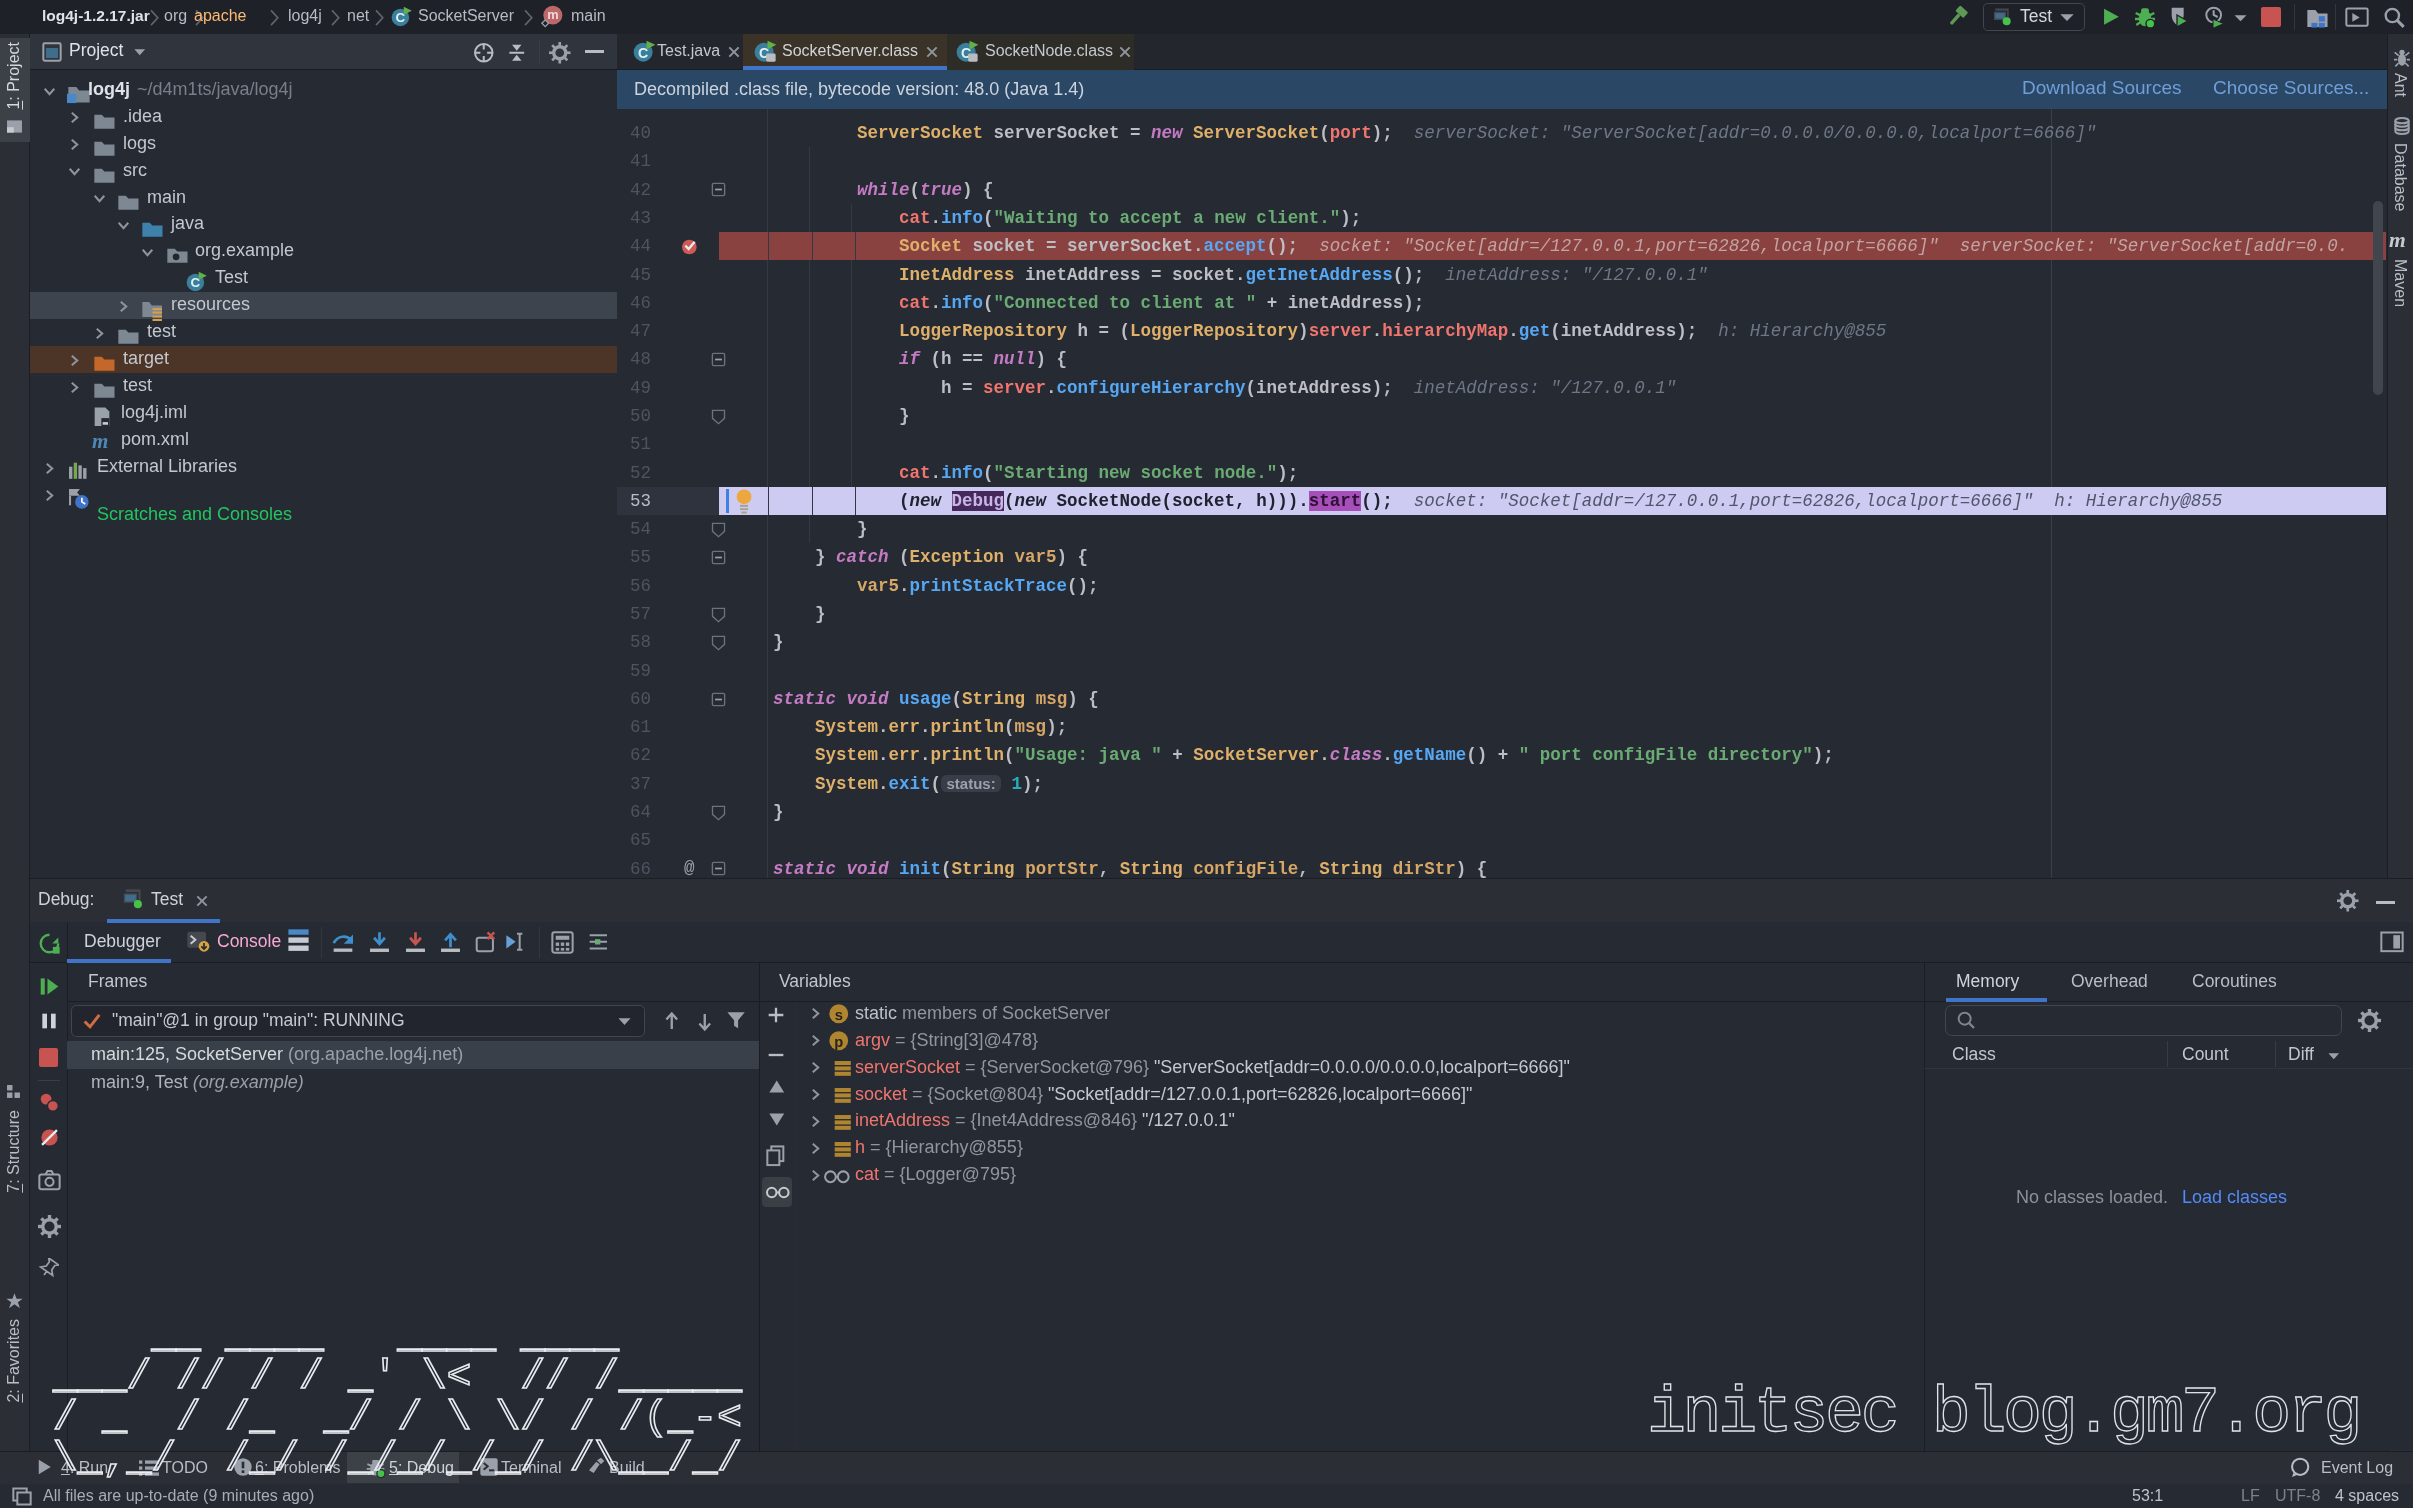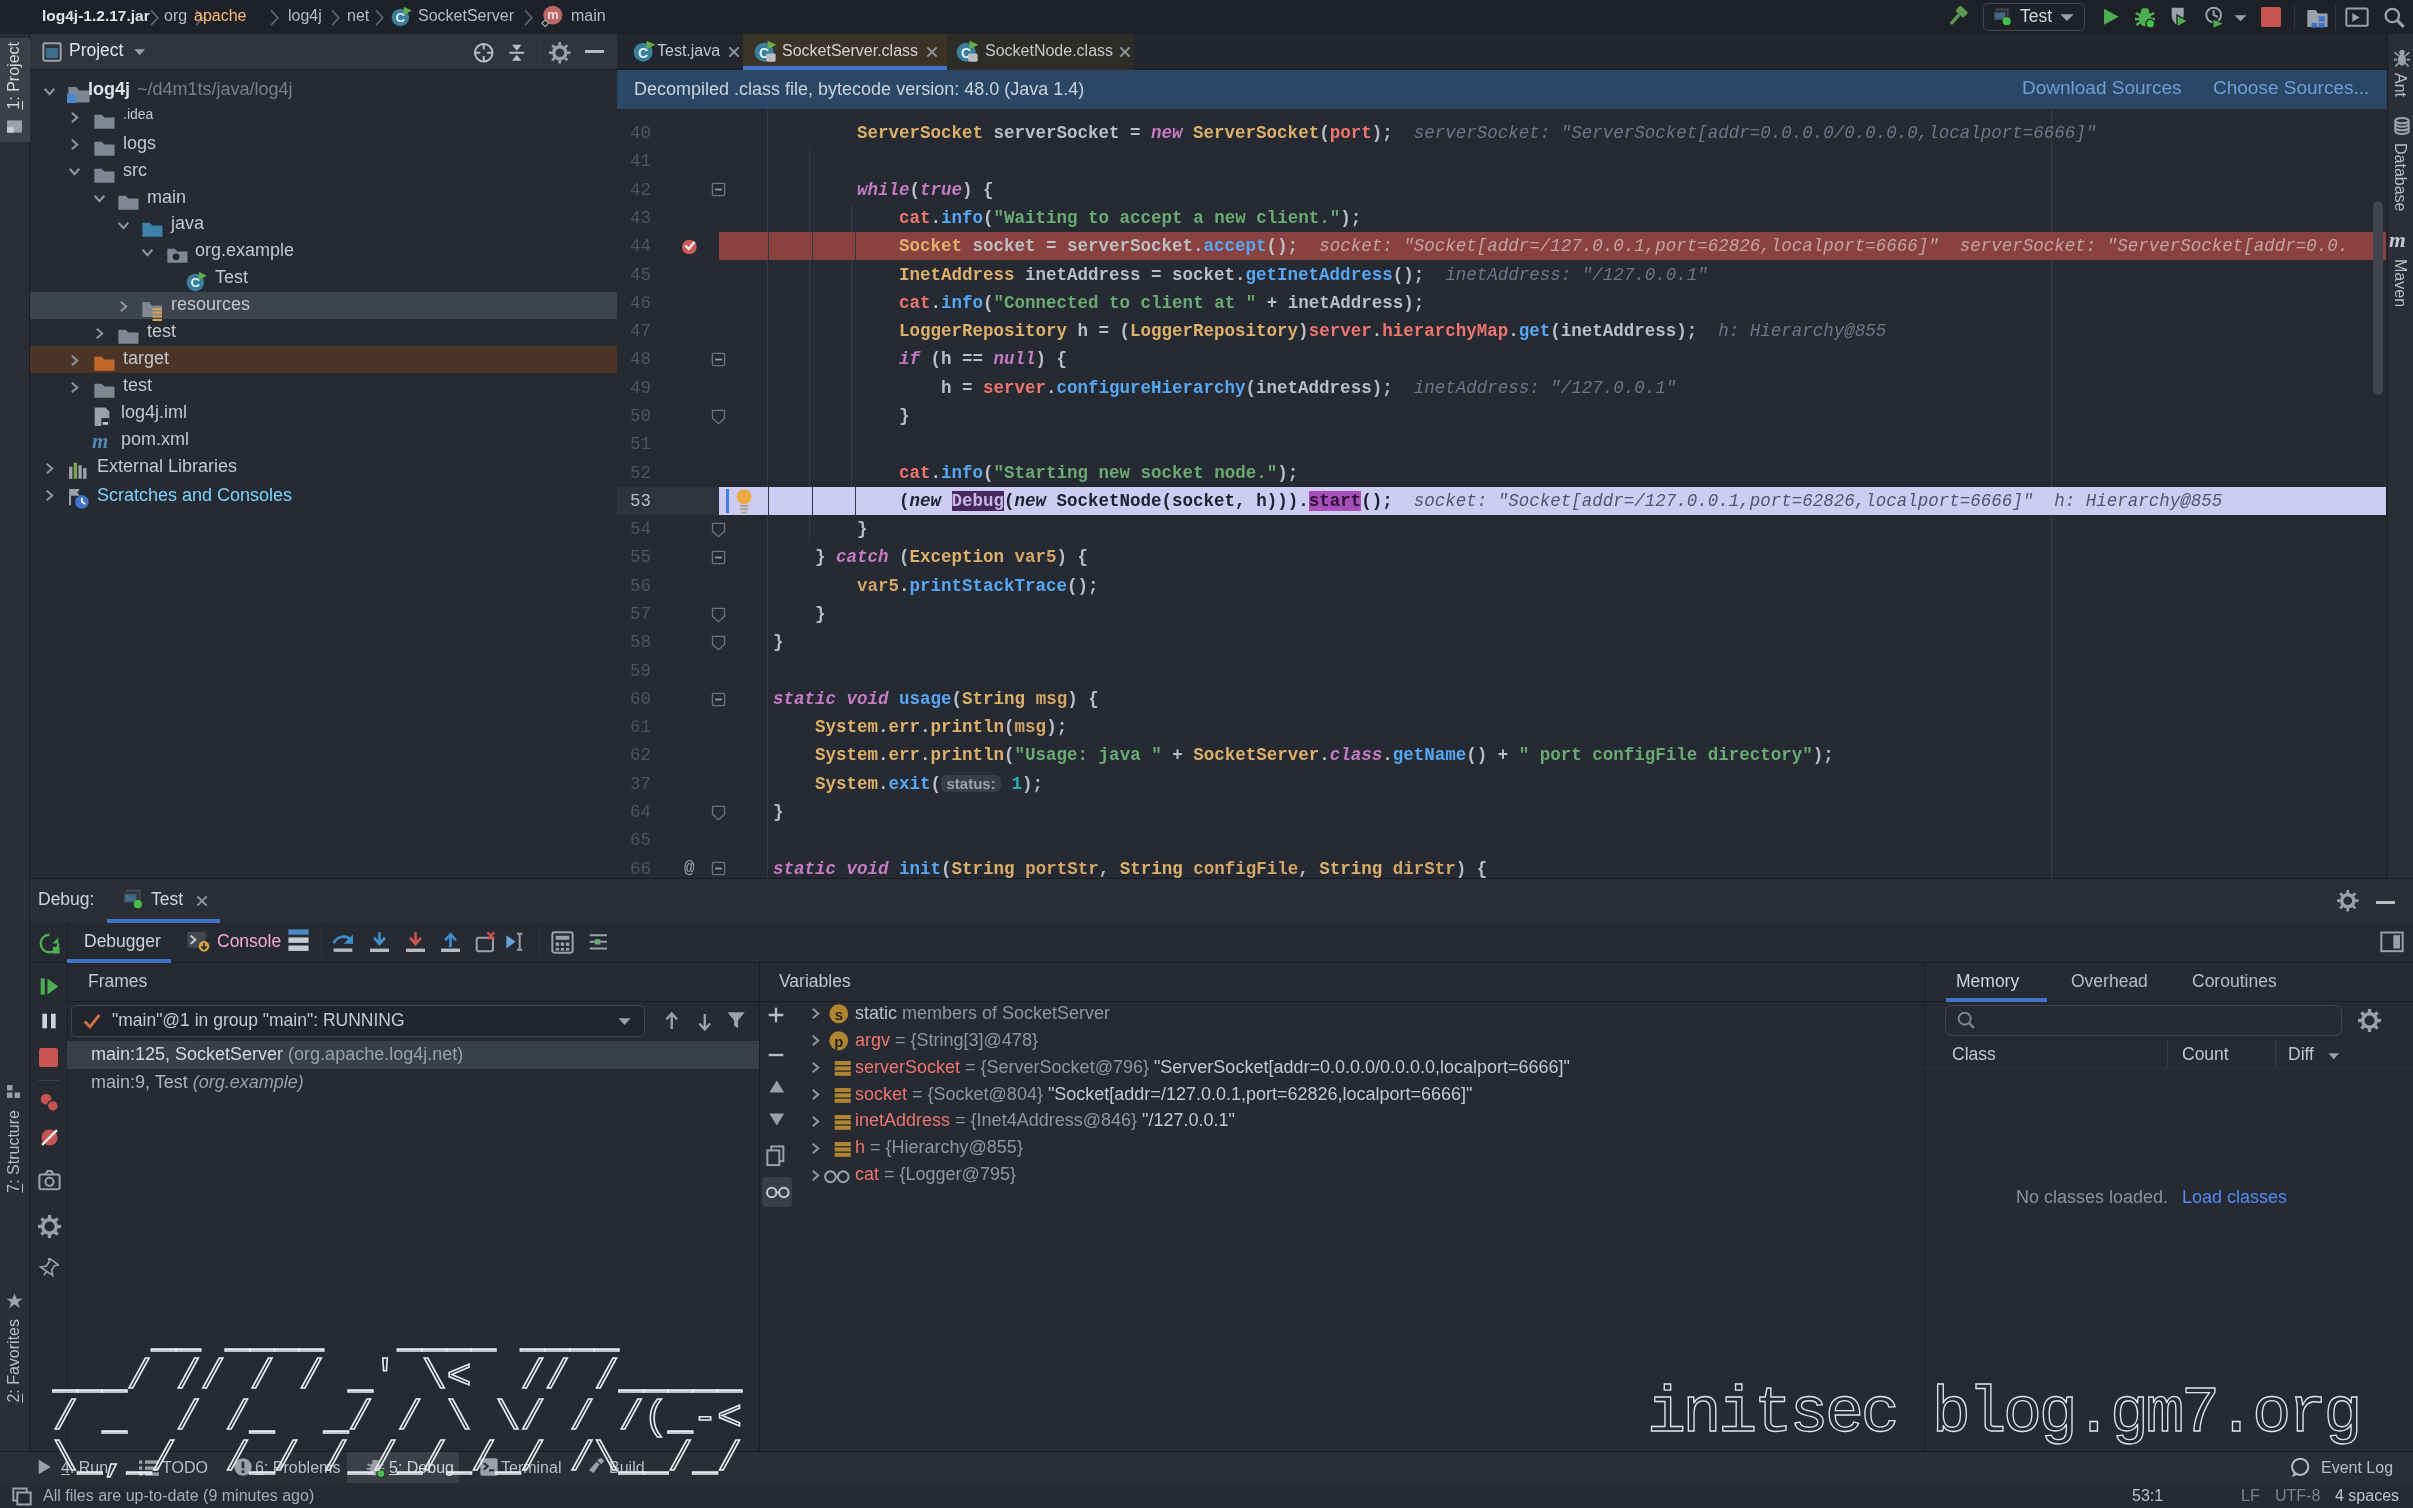--- a/index.html
+++ b/index.html
@@ -166,21 +166,21 @@
     <rect x="0" y="16" width="14" height="14" fill="#4a88c7"></rect>
   </svg>
 <div class="abs" style="left:88px;top:79px;white-space:nowrap;font-size:18px;font-weight:bold;color:#dfe2e7">log4j</div>
 <div class="abs" style="left:137px;top:79px;white-space:nowrap;font-size:18px;color:#787f8b">~/d4m1ts/java/log4j</div>
 <svg class="abs" style="left:67px;top:110px;" width="15" height="15" viewBox="0 0 22 22">
     <path d="M7 4 L15 11 L7 18" stroke="#8f959d" stroke-width="3" fill="none"></path>
   </svg>
 <svg class="abs" style="left:93px;top:110px;" width="21.5" height="21.5" viewBox="0 0 32 32">
     <path d="M2 7 h11 l4 4 h15 v17 h-30 z" fill="#7e8893"></path>
   </svg>
-<div class="abs" style="left:123px;top:106px;white-space:nowrap;font-size:14px;color:#c3c7ce">.idea</div>
+<div class="abs" style="left:123px;top:106px;white-space:nowrap;font-size:18px;color:#c3c7ce">.idea</div>
 <svg class="abs" style="left:67px;top:137px;" width="15" height="15" viewBox="0 0 22 22">
     <path d="M7 4 L15 11 L7 18" stroke="#8f959d" stroke-width="3" fill="none"></path>
   </svg>
 <svg class="abs" style="left:93px;top:137px;" width="21.5" height="21.5" viewBox="0 0 32 32">
     <path d="M2 7 h11 l4 4 h15 v17 h-30 z" fill="#7e8893"></path>
   </svg>
 <div class="abs" style="left:123px;top:133px;white-space:nowrap;font-size:18px;color:#c3c7ce">logs</div>
 <svg class="abs" style="left:67px;top:164px;" width="15" height="15" viewBox="0 0 22 22">
     <path d="M4 7 L11 15 L18 7" stroke="#8f959d" stroke-width="3" fill="none"></path>
   </svg>
@@ -268,21 +268,21 @@
 <div class="abs" style="left:97px;top:456px;white-space:nowrap;font-size:18px;color:#c3c7ce">External Libraries</div>
 <svg class="abs" style="left:42px;top:488px;" width="15" height="15" viewBox="0 0 22 22">
     <path d="M7 4 L15 11 L7 18" stroke="#8f959d" stroke-width="3" fill="none"></path>
   </svg>
 <svg class="abs" style="left:67px;top:487px;" width="23" height="23" viewBox="0 0 34 34">
     <path d="M3 3 h16 l-4 5 4 5 h-16 z" fill="#9ba1aa"></path>
     <rect x="3" y="13" width="3" height="14" fill="#9ba1aa"></rect>
     <circle cx="22" cy="22" r="10" fill="#3f74c8"></circle>
     <path d="M22 16 V22 L27 25" stroke="#fff" stroke-width="2.5" fill="none"></path>
   </svg>
-<div class="abs" style="left:97px;top:485px;white-space:nowrap;font-size:18px;color:#7dd3fc">Scratches and Consoles</div>
+<div class="abs" style="left:97px;top:504px;white-space:nowrap;font-size:18px;color:#22c55e">Scratches and Consoles</div>
 <div class="abs" style="left:617px;top:34px;width:1770px;height:844px;background:#262a33"></div>
 <div class="abs" style="left:617px;top:34px;width:1770px;height:36px;background:#23262d;border-bottom:1.3px solid #1a1d23"></div>
 <div class="abs" style="left:743px;top:34px;width:205px;height:36px;background:#3b3327"></div>
 <div class="abs" style="left:743px;top:66px;width:205px;height:4px;background:#3f74c8"></div>
 <div class="abs" style="left:947px;top:34px;width:187px;height:36px;background:#2e2c27"></div>
 <svg class="abs" style="left:633px;top:40px;" width="23" height="23" viewBox="0 0 34 34">
     <circle cx="15" cy="18" r="14" fill="#3a7f9b"></circle>
     <text x="15" y="26" font-size="21" font-family="Liberation Sans" font-weight="bold" fill="#dff1f6" text-anchor="middle">C</text>
     <path d="M 20 1 L 33 7 L 20 14 Z" fill="#61b049"></path>
   </svg>

